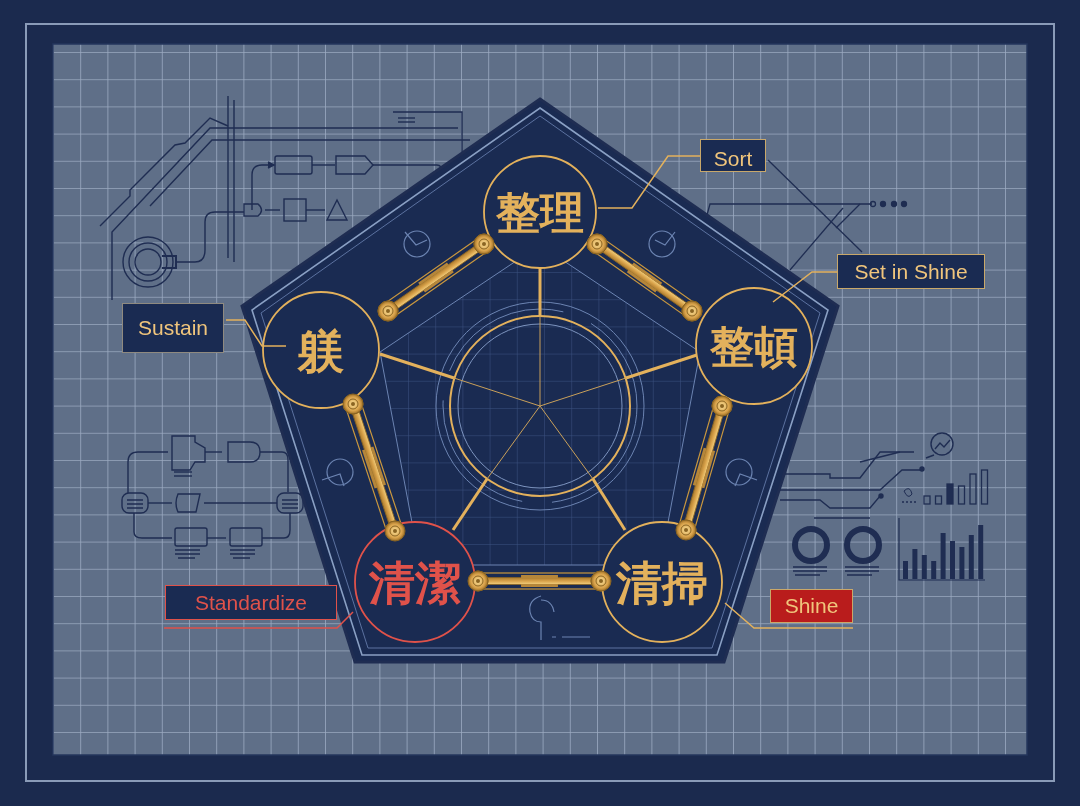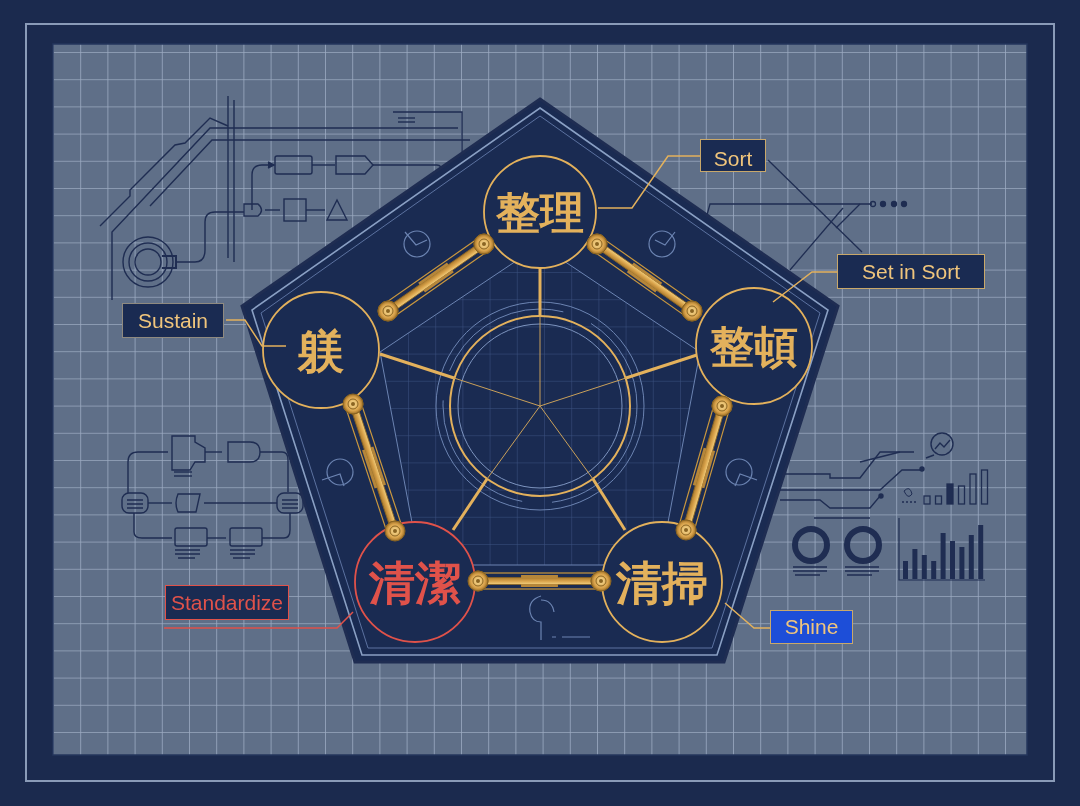--- a/index.html
+++ b/index.html
@@ -322,24 +322,24 @@
     <path d="M725 603 L754 628 L853 628" stroke="#e3b15c"></path>
     <path d="M353 612 L337 628 L164 628" stroke="#e0524a"></path>
     <path d="M226 320 L245 320 L262 346 L286 346" stroke="#e3b15c"></path>
   </g>
 </svg>
 
 <div style="position:absolute;left:700px;top:139px;width:66px;height:33px;background:#1a2b52;border:1.5px solid #c9a86a;box-sizing:border-box;display:flex;align-items:flex-end;justify-content:center;">
   <span class="lbl" style="color:#f0c57c;font-size:21px;">Sort</span>
 </div>
 <div style="position:absolute;left:837px;top:254px;width:148px;height:35px;background:#1a2b52;border:1.5px solid #c9a86a;box-sizing:border-box;display:flex;align-items:center;justify-content:center;">
-  <span class="lbl" style="color:#f0c57c;font-size:21px;">Set in Sort</span>
-</div>
-<div style="position:absolute;left:770px;top:610px;width:83px;height:34px;background:#1d4ed8;border:1.5px solid #c9a86a;box-sizing:border-box;display:flex;align-items:center;justify-content:center;">
+  <span class="lbl" style="color:#f0c57c;font-size:21px;">Set in Shine</span>
+</div>
+<div style="position:absolute;left:770px;top:589px;width:83px;height:34px;background:#b91c1c;border:1.5px solid #c9a86a;box-sizing:border-box;display:flex;align-items:center;justify-content:center;">
   <span class="lbl" style="color:#f0c57c;font-size:21px;">Shine</span>
 </div>
-<div style="position:absolute;left:165px;top:585px;width:124px;height:35px;background:#1a2b52;border:1.5px solid #e0524a;box-sizing:border-box;display:flex;align-items:center;justify-content:center;">
+<div style="position:absolute;left:165px;top:585px;width:172px;height:35px;background:#1a2b52;border:1.5px solid #e0524a;box-sizing:border-box;display:flex;align-items:center;justify-content:center;">
   <span class="lbl" style="color:#e0524a;font-size:21px;">Standardize</span>
 </div>
-<div style="position:absolute;left:122px;top:303px;width:102px;height:35px;background:#1a2b52;border:1.5px solid #8f8a80;box-sizing:border-box;display:flex;align-items:center;justify-content:center;">
+<div style="position:absolute;left:122px;top:303px;width:102px;height:50px;background:#1a2b52;border:1.5px solid #8f8a80;box-sizing:border-box;display:flex;align-items:center;justify-content:center;">
   <span class="lbl" style="color:#f0c57c;font-size:21px;">Sustain</span>
 </div>
 </div>
 
 </body></html>

